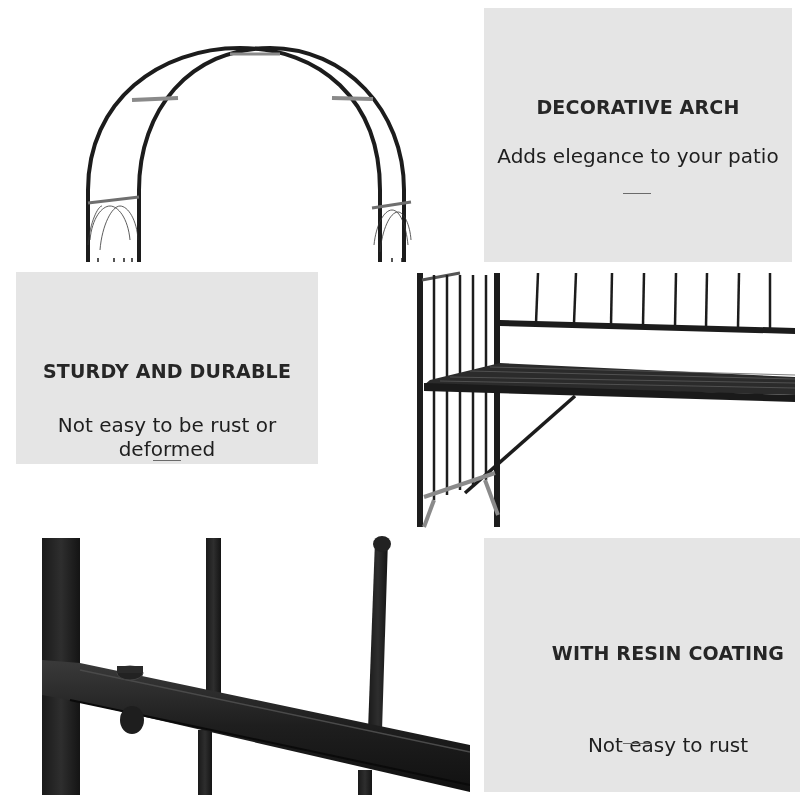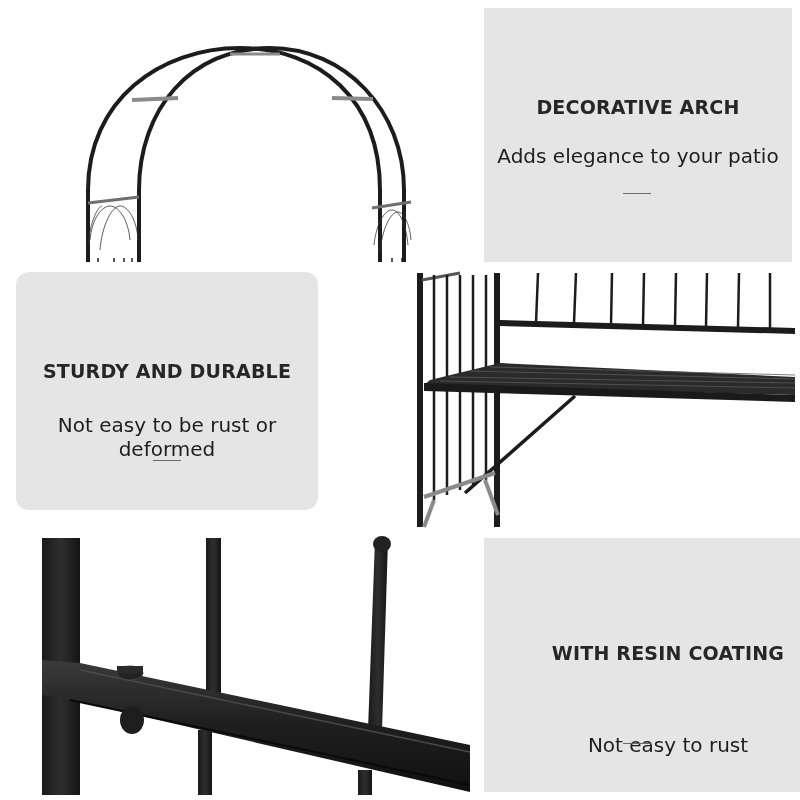--- a/index.html
+++ b/index.html
@@ -52,21 +52,21 @@
     </g>
   </svg>
 </div>
 
 <div class="panel" style="left:484px; top:8px; width:308px; height:254px;">
   <div class="title" style="top:88px;">DECORATIVE ARCH</div>
   <div class="sub" style="top:136px;">Adds elegance to your patio</div>
   <div class="dash" style="left:139px; top:185px;"></div>
 </div>
 
-<div class="panel" style="left:16px; top:272px; width:302px; height:238px;border-radius:13px;">
+<div class="panel" style="left:16px; top:272px; width:302px; height:192px;">
   <div class="title" style="top:88px;">STURDY AND DURABLE</div>
   <div class="sub" style="top:141px;">Not easy to be rust or deformed</div>
   <div class="dash" style="left:137px; top:188px;"></div>
 </div>
 
 <div class="photo" style="left:410px; top:265px; width:385px; height:265px;">
   <svg width="385" height="265" viewBox="0 0 385 265">
 
     <rect x="7" y="8" width="6" height="254" fill="#1c1c1c"></rect>
     <rect x="84" y="8" width="6" height="254" fill="#1c1c1c"></rect>

